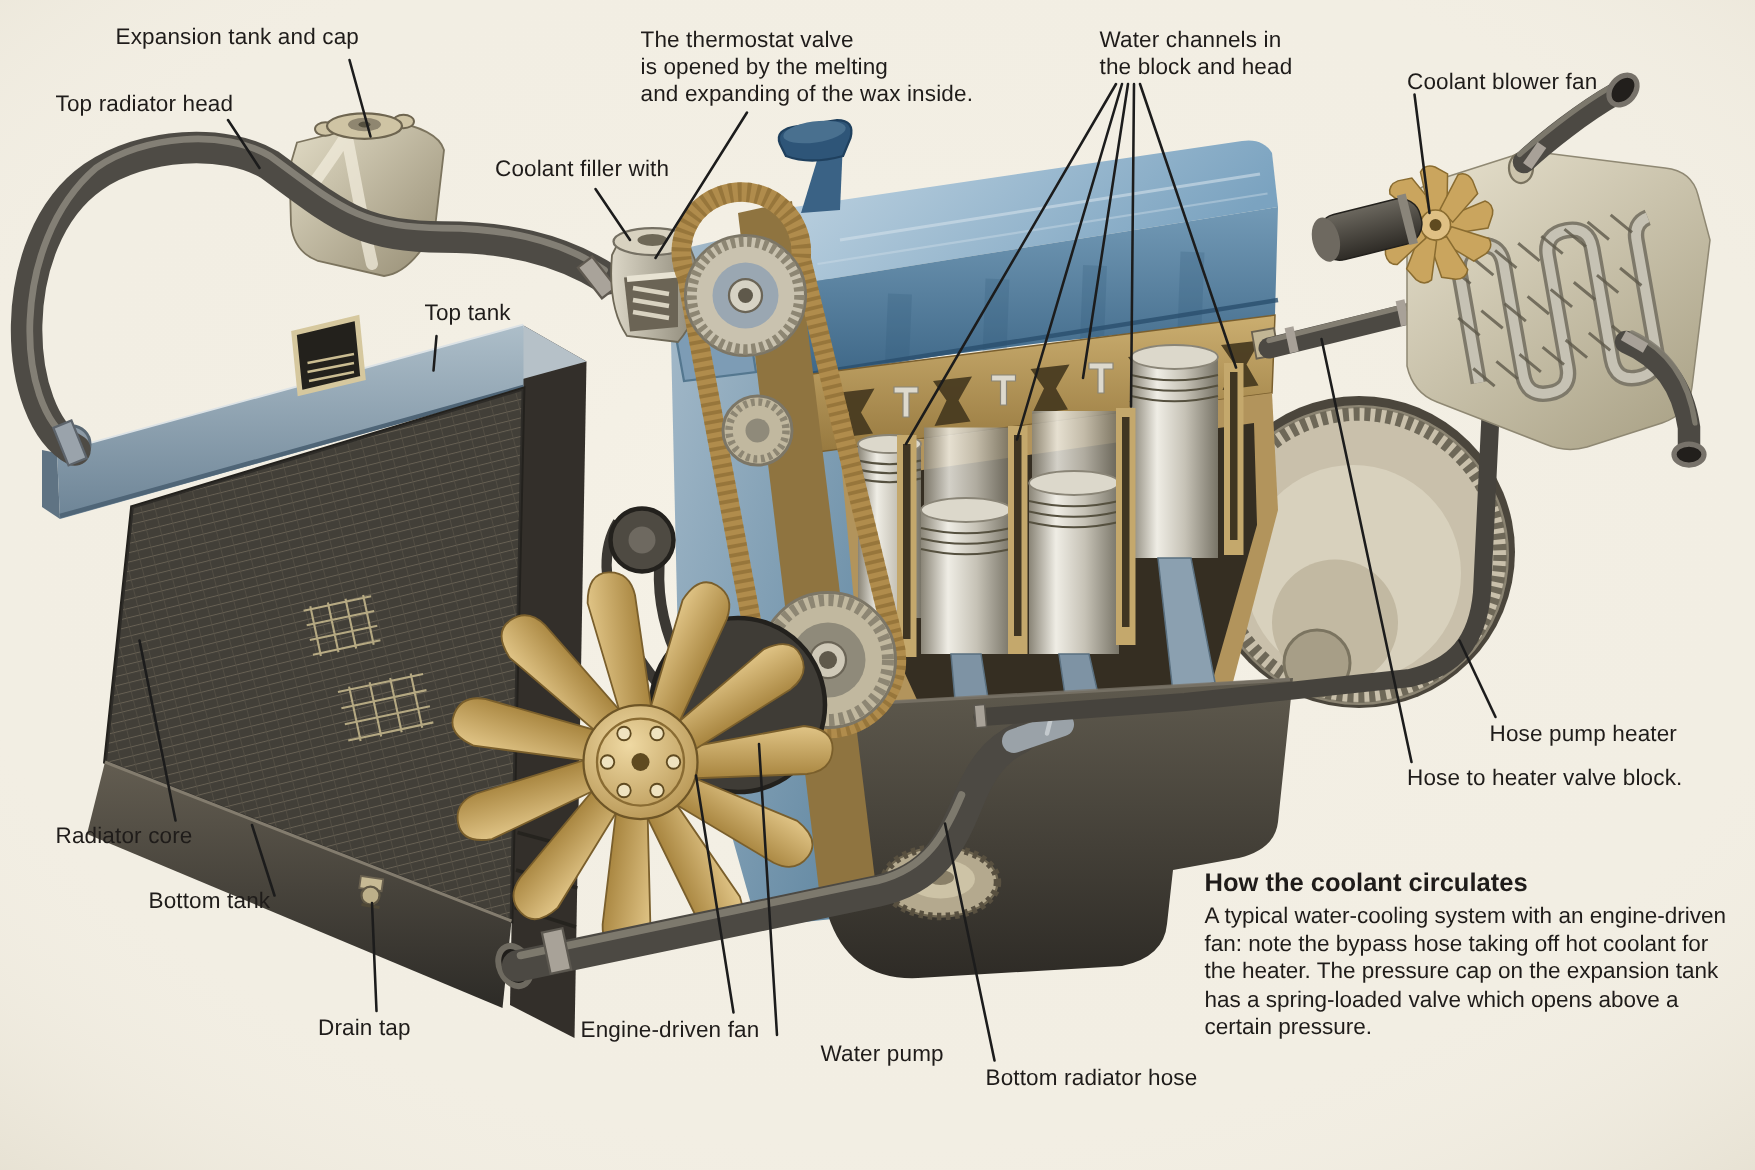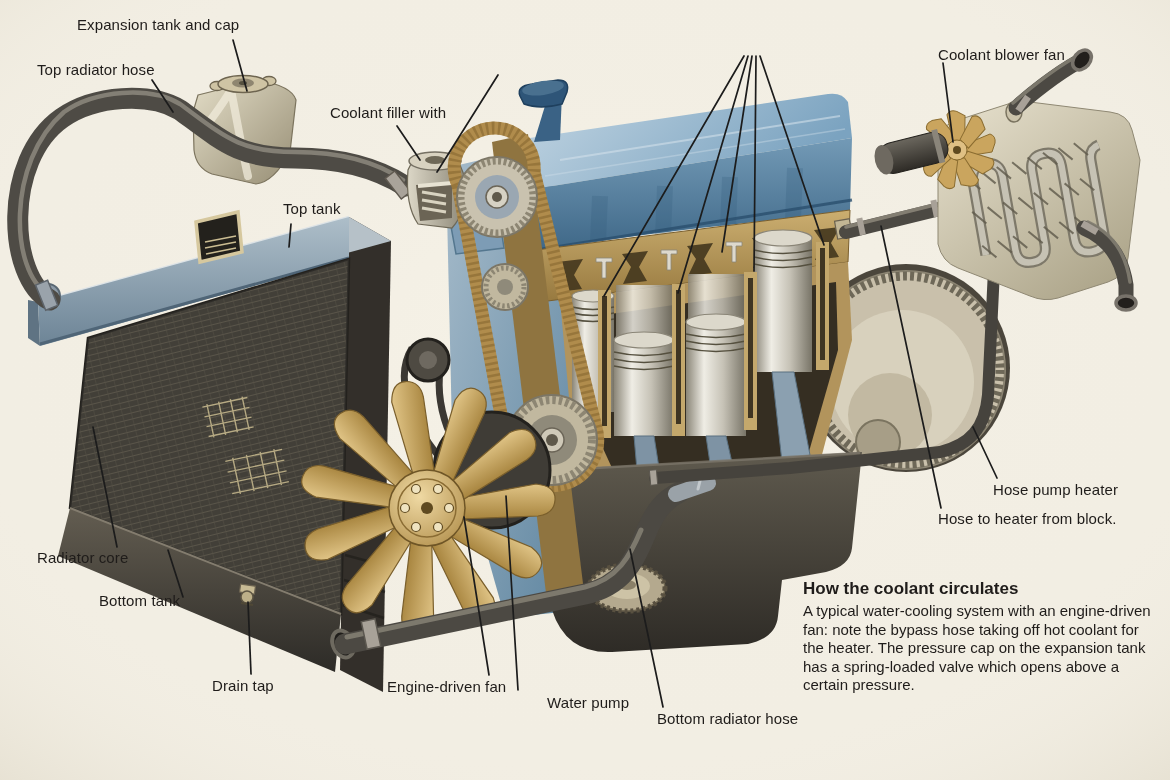--- a/index.html
+++ b/index.html
@@ -433,32 +433,37 @@
   <line x1="251" y1="674" x2="248" y2="602"></line>
   <line x1="489" y1="675" x2="464" y2="517"></line>
   <line x1="518" y1="690" x2="506" y2="496"></line>
   <line x1="663" y1="707" x2="630" y2="549"></line>
   <line x1="997" y1="478" x2="973" y2="427"></line>
   <line x1="941" y1="508" x2="881" y2="226"></line>
 </g>
 </svg>
 
 <div class="lbl" style="left:77px;top:16px">Expansion tank and cap</div>
-<div class="lbl" style="left:37px;top:61px">Top radiator hose</div>
+<div class="lbl" style="left:37px;top:61px">Top radiator head</div>
 <div class="lbl" style="left:330px;top:104px">Coolant filler with</div>
+<div class="lbl ml" style="left:427px;top:18px">The thermostat valve
+is opened by the melting
+and expanding of the wax inside.</div>
+<div class="lbl ml" style="left:733px;top:18px">Water channels in
+the block and head</div>
 <div class="lbl" style="left:938px;top:46px">Coolant blower fan</div>
 <div class="lbl" style="left:283px;top:200px">Top tank</div>
 <div class="lbl" style="left:37px;top:549px">Radiator core</div>
 <div class="lbl" style="left:99px;top:592px">Bottom tank</div>
 <div class="lbl" style="left:212px;top:677px">Drain tap</div>
 <div class="lbl" style="left:387px;top:678px">Engine-driven fan</div>
 <div class="lbl" style="left:547px;top:694px">Water pump</div>
 <div class="lbl" style="left:657px;top:710px">Bottom radiator hose</div>
 <div class="lbl" style="left:993px;top:481px">Hose pump heater</div>
-<div class="lbl" style="left:938px;top:510px">Hose to heater from block.</div>
+<div class="lbl" style="left:938px;top:510px">Hose to heater valve block.</div>
 
 <div class="caption">
   <div class="cap-title">How the coolant circulates</div>
   <div class="cap-body">A typical water-cooling system with an engine-driven
 fan: note the bypass hose taking off hot coolant for
 the heater. The pressure cap on the expansion tank
 has a spring-loaded valve which opens above a
 certain pressure.</div>
 </div>
 

